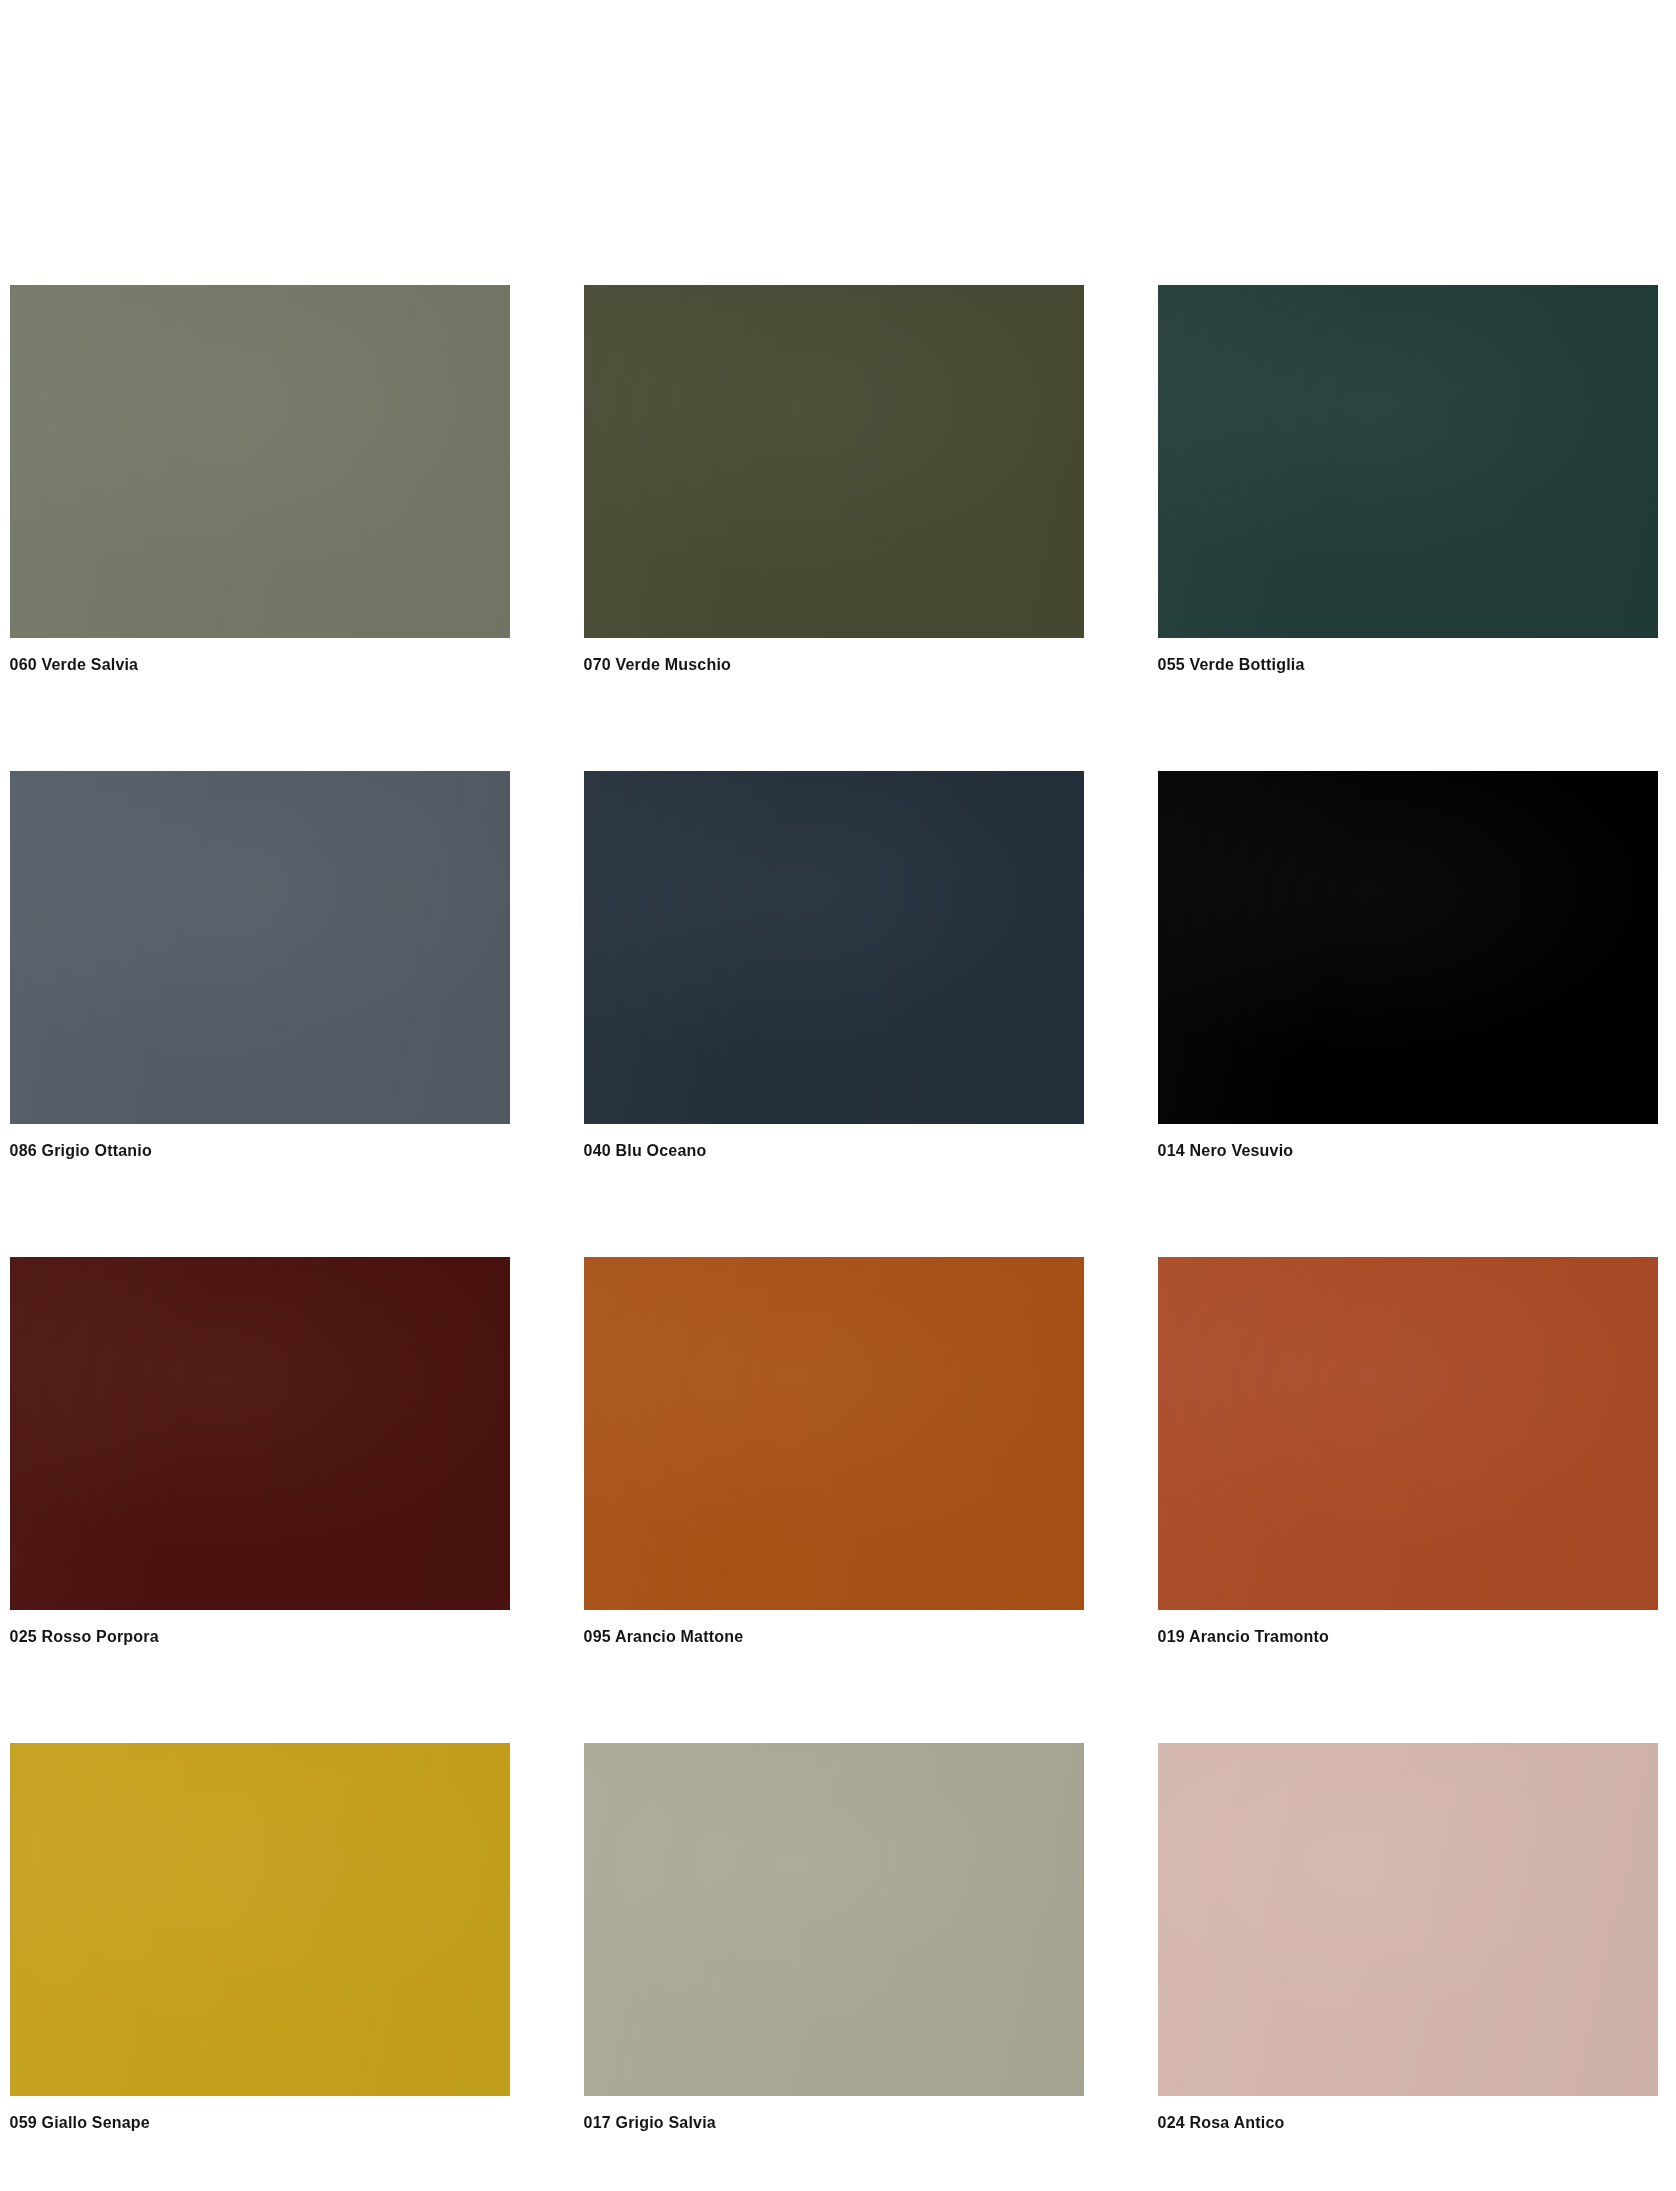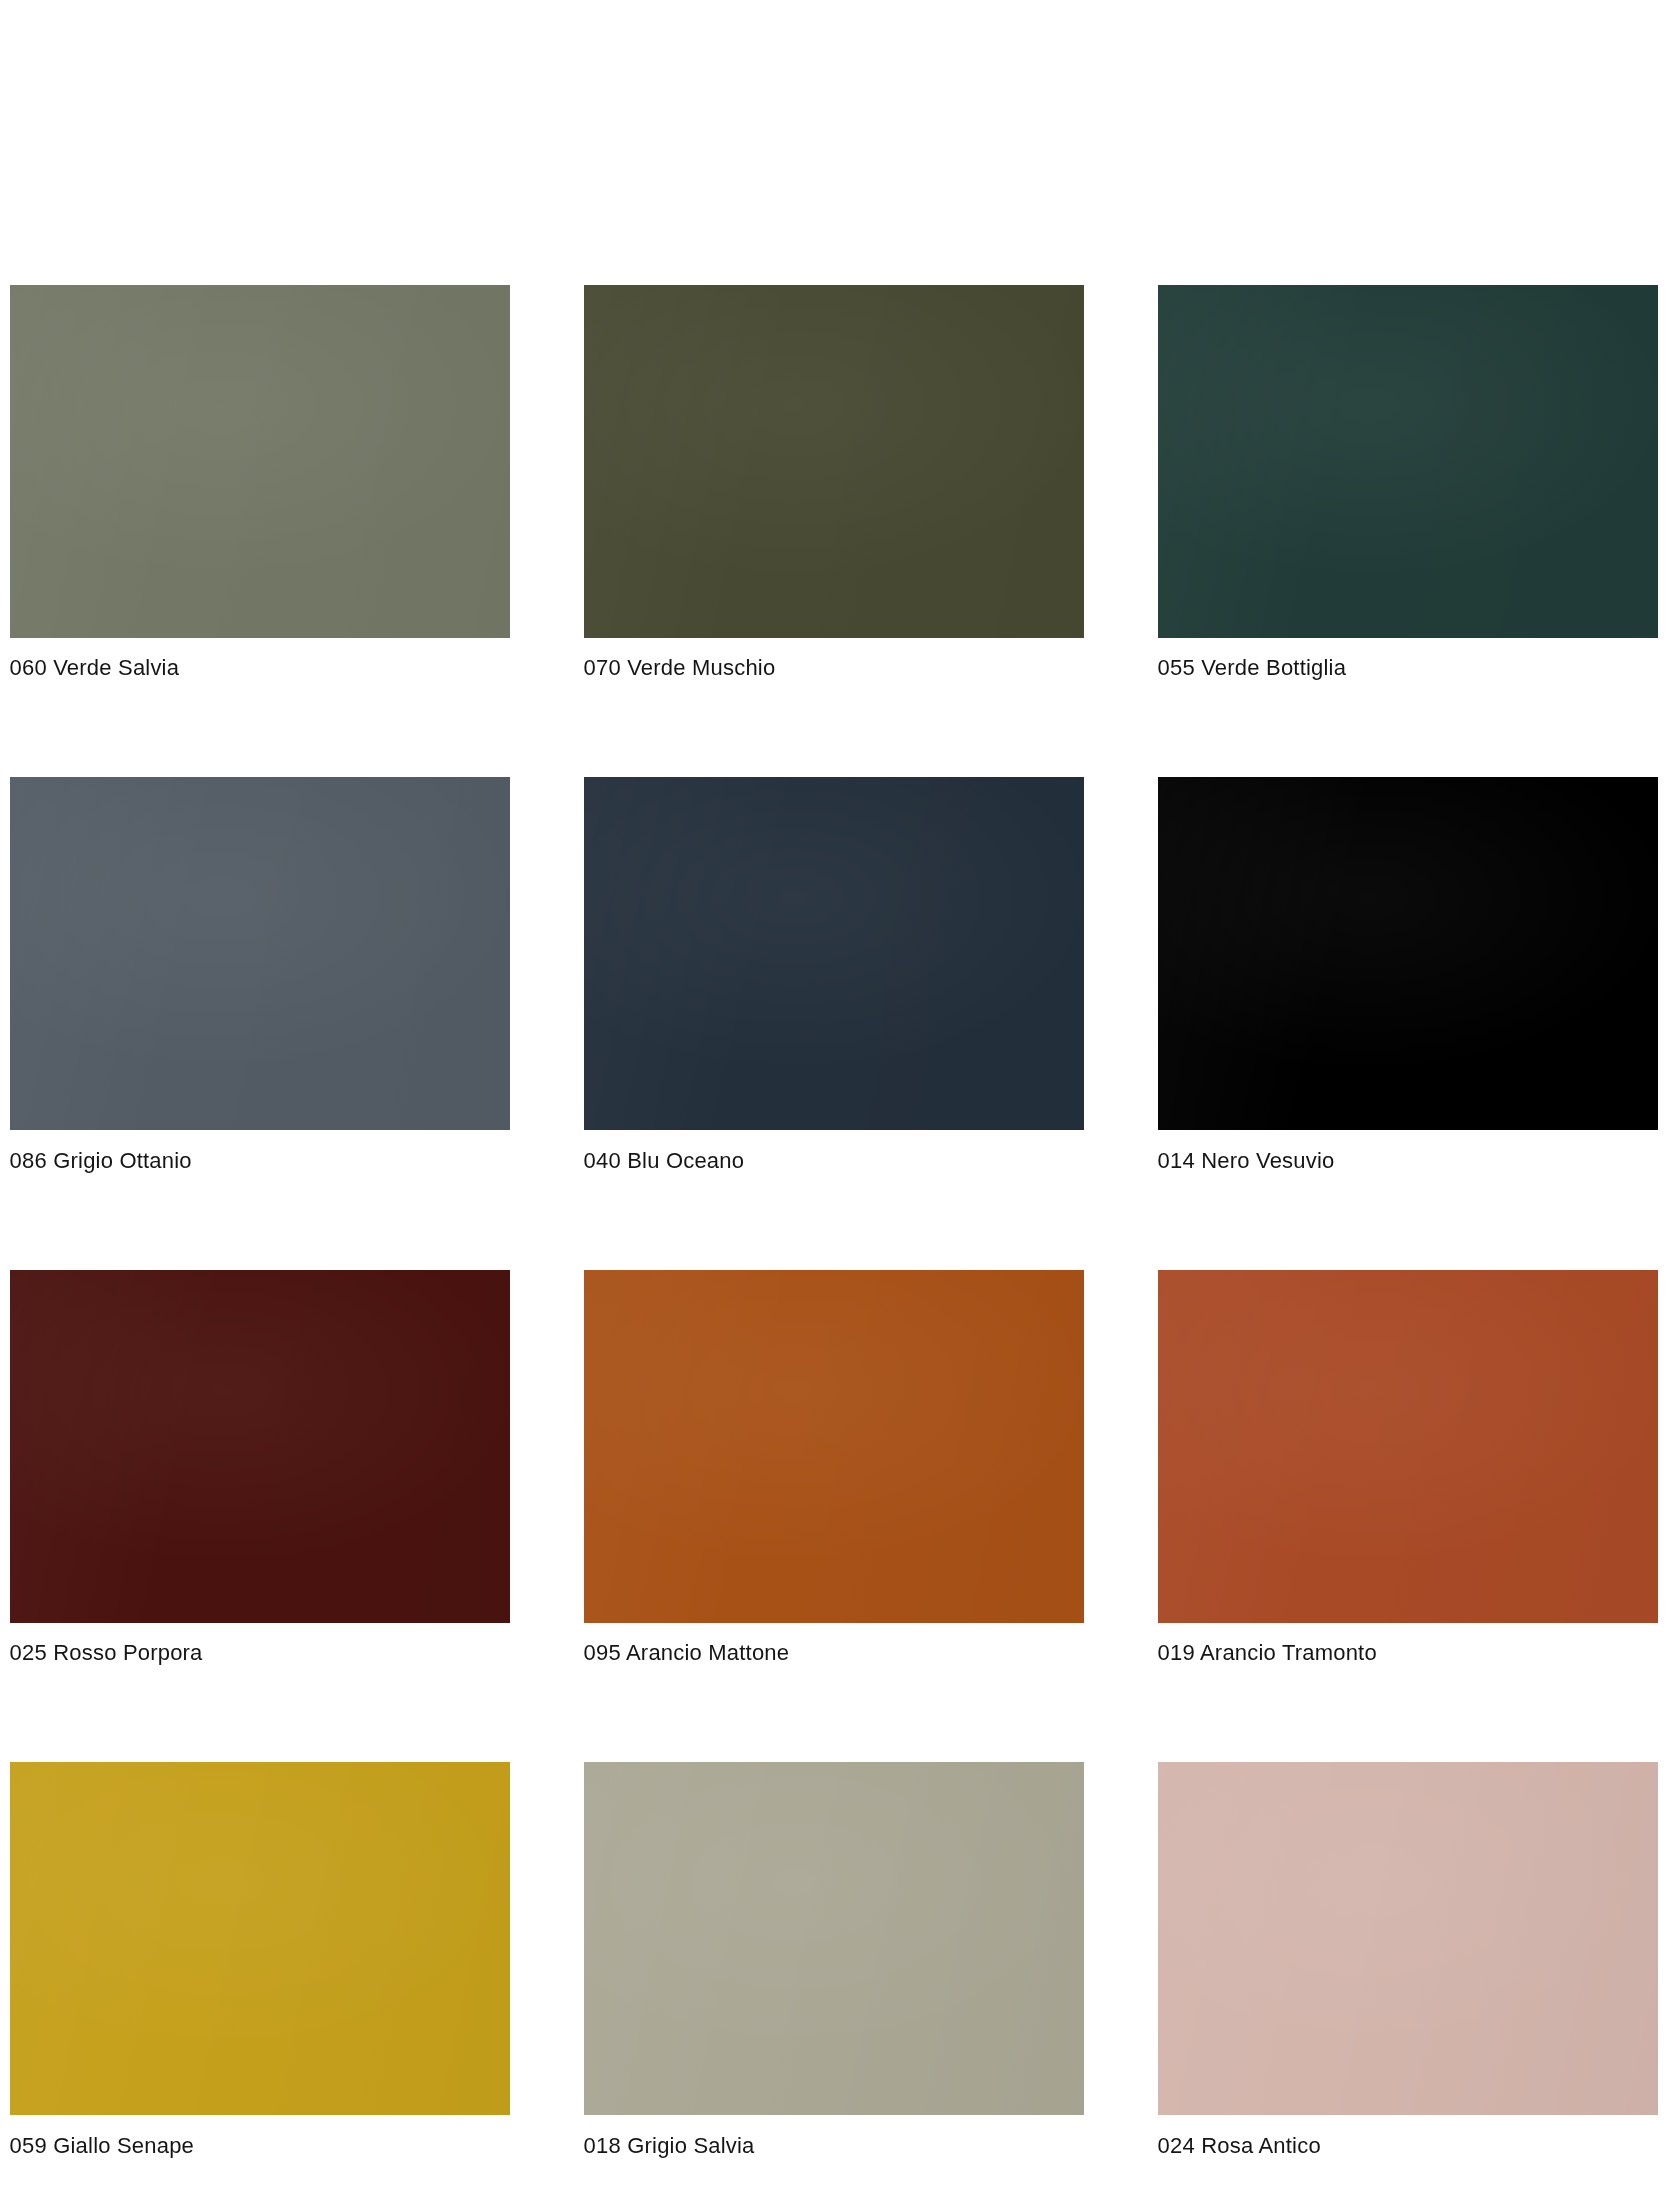--- a/index.html
+++ b/index.html
@@ -53,22 +53,22 @@
     pointer-events: none;
     background-image:
       linear-gradient(102deg, rgba(255,255,255,0.035) 0%, rgba(255,255,255,0) 38%, rgba(0,0,0,0.028) 100%),
       radial-gradient(ellipse 85% 70% at 42% 34%, rgba(255,255,255,0.045), rgba(255,255,255,0) 72%);
     mix-blend-mode: normal;
   }
 
   .swatch-label {
     display: block;
     margin-top: 18.3px;
-    font-size: 22px;
-    font-weight: 400;
+    font-size: 16px;
+    font-weight: 700;
     letter-spacing: 0.2px;
     color: #151515;
     line-height: 1.1;
     white-space: nowrap;
   }
 </style>
 </head>
 <body>
 
 <div class="page">
@@ -108,21 +108,21 @@
       <div class="swatch-cell">
         <div class="swatch-chip" style="background-color: rgb(169, 74, 38);"></div>
         <div class="swatch-label">019 Arancio Tramonto</div>
       </div>
       <div class="swatch-cell">
         <div class="swatch-chip" style="background-color: rgb(197, 160, 28);"></div>
         <div class="swatch-label">059 Giallo Senape</div>
       </div>
       <div class="swatch-cell">
         <div class="swatch-chip" style="background-color: rgb(170, 167, 149);"></div>
-        <div class="swatch-label">018 Grigio Salvia</div>
+        <div class="swatch-label">017 Grigio Salvia</div>
       </div>
       <div class="swatch-cell">
         <div class="swatch-chip" style="background-color: rgb(211, 181, 172);"></div>
         <div class="swatch-label">024 Rosa Antico</div>
       </div>
     </div>
 </div>
 
 
 </body></html>

